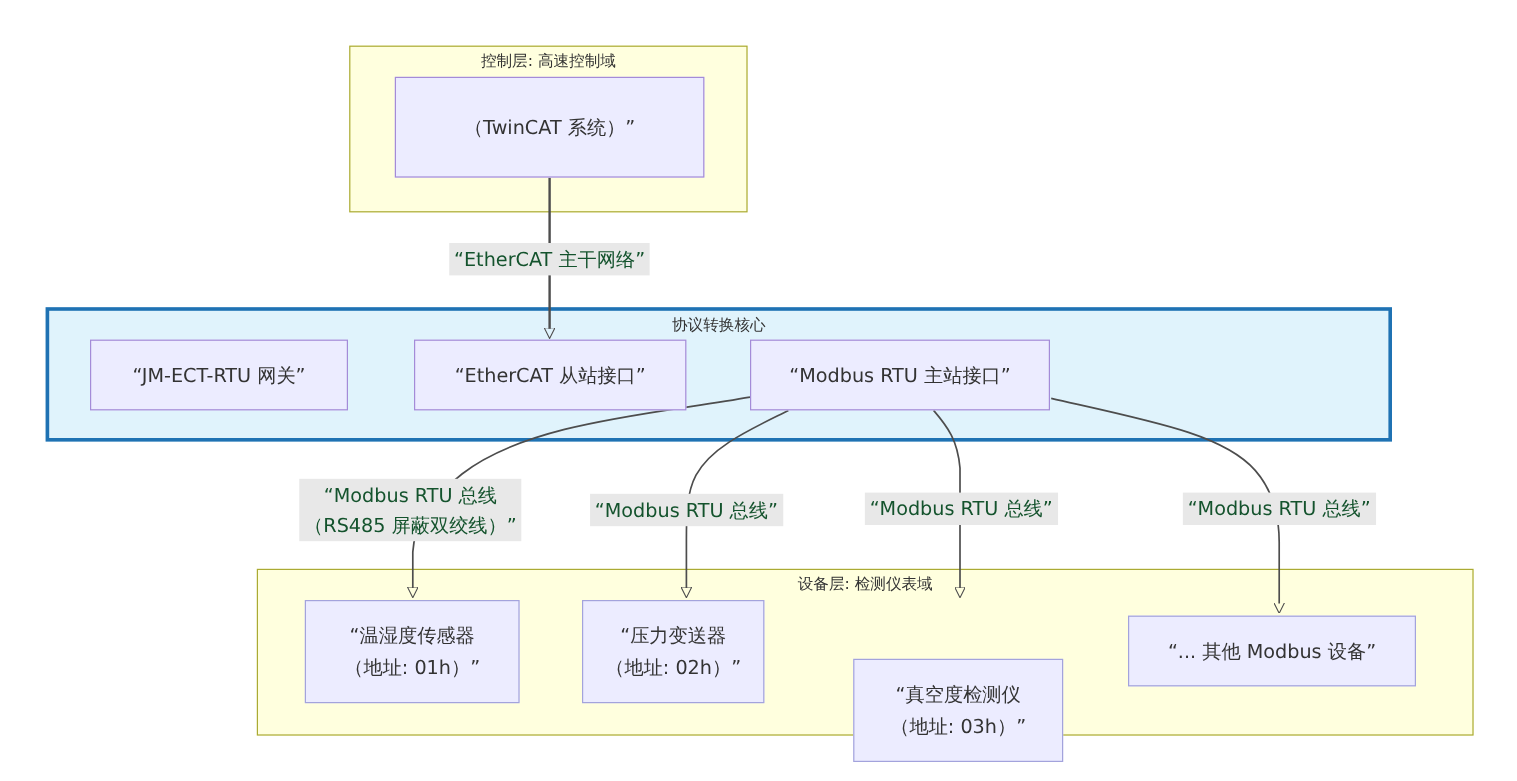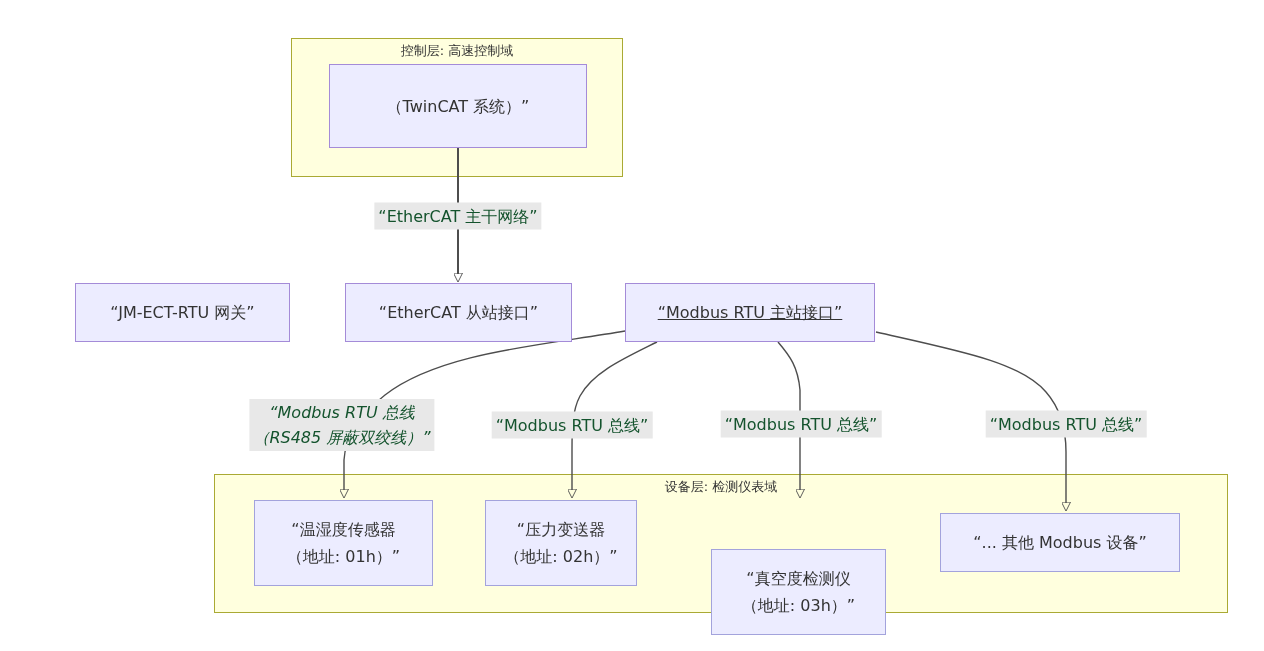--- a/index.html
+++ b/index.html
@@ -28,20 +28,23 @@
 </style>
 </head>
 <body>
 
 <div class="stage">
 
   <div class="cluster yellow" style="left:291px; top:38px; width:332px; height:139px;">
     <div class="cluster-title">控制层: 高速控制域</div>
   </div>
 
+  <div class="cluster blue" style="left:38px; top:256px; width:1122px; height:112px;">
+    <div class="cluster-title">协议转换核心</div>
+  </div>
 
   <div class="cluster yellow" style="left:214px; top:474px; width:1014px; height:139px;">
     <div class="cluster-title">设备层: 检测仪表域</div>
   </div>
 
   <svg class="edges">
     <defs>
       <marker id="arrowhead" viewBox="0 0 10 10" refX="1" refY="5" markerUnits="userSpaceOnUse" markerWidth="9" markerHeight="9" orient="auto">
         <path d="M0,0 L10,5 L0,10 z" fill="#3b3b3b" stroke="none"></path>
       </marker>
@@ -58,21 +61,21 @@
   </div>
 
   <div class="node" style="left:75px; top:283px; width:215px; height:59px;">
     <span>“JM-ECT-RTU 网关”</span>
   </div>
 
   <div class="node" style="left:345px; top:283px; width:227px; height:59px;">
     <span>“EtherCAT 从站接口”</span>
   </div>
 
-  <div class="node" style="left:625px; top:283px; width:250px; height:59px;text-decoration:underline;">
+  <div class="node" style="left:625px; top:283px; width:250px; height:59px;">
     <span>“Modbus RTU 主站接口”</span>
   </div>
 
   <div class="node dev" style="left:254px; top:500px; width:179px; height:86px;">
     <span>“温湿度传感器</span>
     <span>（地址: 01h）”</span>
   </div>
 
   <div class="node dev" style="left:485px; top:500px; width:152px; height:86px;">
     <span>“压力变送器</span>
@@ -83,21 +86,21 @@
     <span>“真空度检测仪</span>
     <span>（地址: 03h）”</span>
   </div>
 
   <div class="node dev" style="left:940px; top:513px; width:240px; height:59px;">
     <span>“... 其他 Modbus 设备”</span>
   </div>
 
   <div class="edge-label" style="left:458px; top:216px;">“EtherCAT 主干网络”</div>
 
-  <div class="edge-label" style="left:342px; top:425px;font-style:italic;">
+  <div class="edge-label" style="left:342px; top:425px;">
     <div>“Modbus RTU 总线</div>
     <div>（RS485 屏蔽双绞线）”</div>
   </div>
 
   <div class="edge-label" style="left:572px; top:425px;">“Modbus RTU 总线”</div>
 
   <div class="edge-label" style="left:801px; top:424px;">“Modbus RTU 总线”</div>
 
   <div class="edge-label" style="left:1066px; top:424px;">“Modbus RTU 总线”</div>
 

